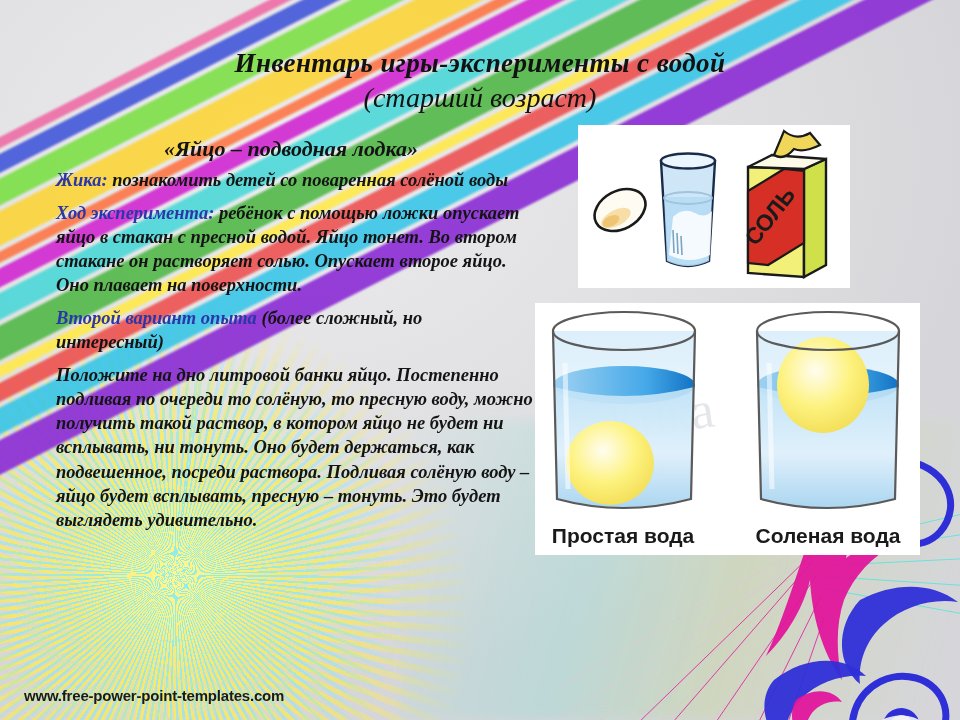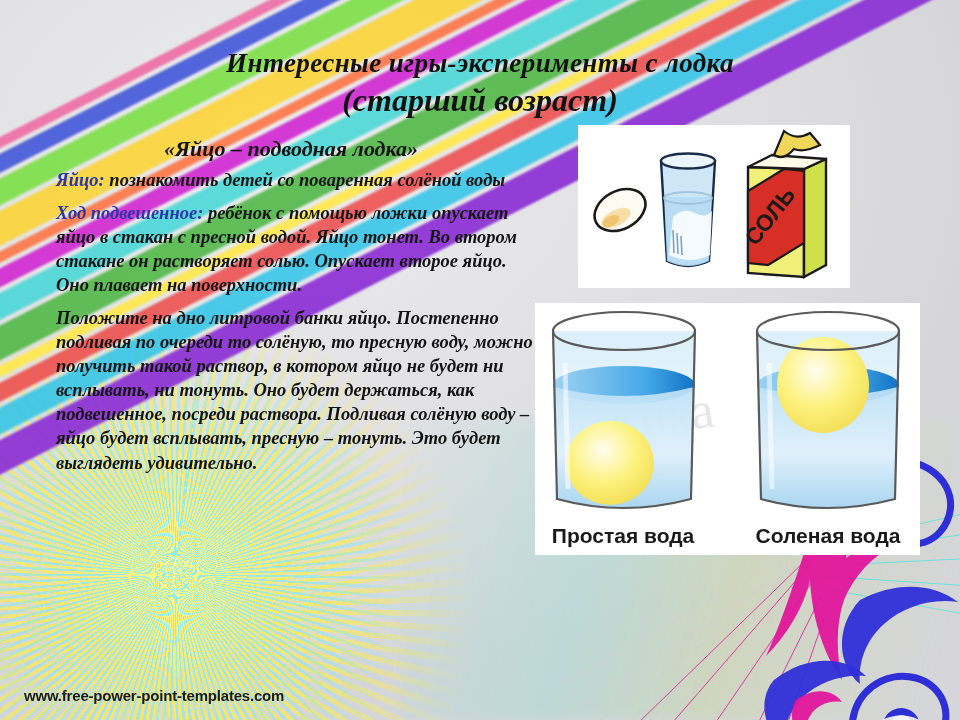--- a/index.html
+++ b/index.html
@@ -38,21 +38,21 @@
 
   .flourish{position:absolute;right:-20px;bottom:-40px;width:420px;height:330px;pointer-events:none;}
   .softwash{position:absolute;right:0;bottom:0;width:560px;height:300px;pointer-events:none;opacity:.55;
     background:
       linear-gradient(105deg, rgba(255,255,255,0) 0%, rgba(130,220,210,.55) 35%, rgba(190,215,120,.5) 60%, rgba(255,255,255,0) 95%);
     filter:blur(6px);}
 
   
   .title-wrap{position:absolute;left:0;top:48px;width:960px;text-align:center;z-index:5;}
   .title-l1{font-size:27px;font-weight:bold;font-style:italic;color:#121212;letter-spacing:.4px;line-height:1.15;}
-  .title-l2{font-size:32px;font-weight:bold;font-style:italic;color:#121212;line-height:1.2;margin-top:2px;}
+  .title-l2{font-size:28px;font-weight:normal;font-style:italic;color:#121212;line-height:1.2;margin-top:2px;}
 
   .subtitle{position:absolute;left:56px;top:136px;width:470px;text-align:center;z-index:5;
     font-size:22px;font-weight:bold;font-style:italic;color:#131313;}
 
   
   .body{position:absolute;left:56px;top:168px;width:478px;z-index:5;}
   .para{font-size:18.5px;font-weight:bold;font-style:italic;color:#141414;
     line-height:1.30;margin:0 0 9px 0;text-align:left;}
   .accent{color:#2b36a8;}
 
@@ -133,32 +133,35 @@
       <path d="M292 300 C292 262 324 240 356 248 C386 256 396 292 374 312 C356 328 328 320 326 300
                C324 284 342 276 352 286 C360 294 354 306 344 302"></path>
     </g>
     <g fill="none" stroke="#e0169b" stroke-width="6" stroke-linecap="round">
       <path d="M262 296 C276 318 302 330 330 330"></path>
     </g>
     <path d="M300 330 C300 300 322 282 348 286 C372 290 382 316 366 330 Z" fill="#f6f6f8" opacity=".9"></path>
   </svg>
 
   <div class="title-wrap">
-    <div class="title-l1">Интересные игры-эксперименты с лодка</div>
+    <div class="title-l1">Инвентарь игры-эксперименты с водой</div>
     <div class="title-l2">(старший возраст)</div>
   </div>
 
   <div class="subtitle">«Яйцо – подводная лодка»</div>
 
   <div class="body">
     <p class="para">
-      <span class="accent">Яйцо:</span><span> познакомить детей со поваренная солёной воды</span>
+      <span class="accent">Жика:</span><span> познакомить детей со поваренная солёной воды</span>
     </p>
     <p class="para">
-      <span class="accent">Ход подвешенное:</span><span> ребёнок с помощью ложки опускает яйцо в стакан с пресной водой. Яйцо тонет. Во втором стакане он растворяет солью. Опускает второе яйцо. Оно плавает на поверхности.</span>
+      <span class="accent">Ход эксперимента:</span><span> ребёнок с помощью ложки опускает яйцо в стакан с пресной водой. Яйцо тонет. Во втором стакане он растворяет солью. Опускает второе яйцо. Оно плавает на поверхности.</span>
+    </p>
+    <p class="para">
+      <span class="accent">Второй вариант опыта</span><span> (более сложный, но интересный)</span>
     </p>
     <p class="para">Положите на дно литровой банки яйцо. Постепенно подливая по очереди то солёную, то пресную воду, можно получить такой раствор, в котором яйцо не будет ни всплывать, ни тонуть. Оно будет держаться, как подвешенное, посреди раствора. Подливая солёную воду – яйцо будет всплывать, пресную – тонуть. Это будет выглядеть удивительно.</p>
   </div>
 
   <div class="pic" id="pic-salt">
     <svg viewBox="0 0 272 163">
       <rect x="0" y="0" width="272" height="163" fill="#ffffff"></rect>
 
       <g>
         <ellipse cx="42" cy="85" rx="27" ry="19" transform="rotate(-28 42 85)" fill="#fdfbf2" stroke="#1a1a1a" stroke-width="2.6"></ellipse>

